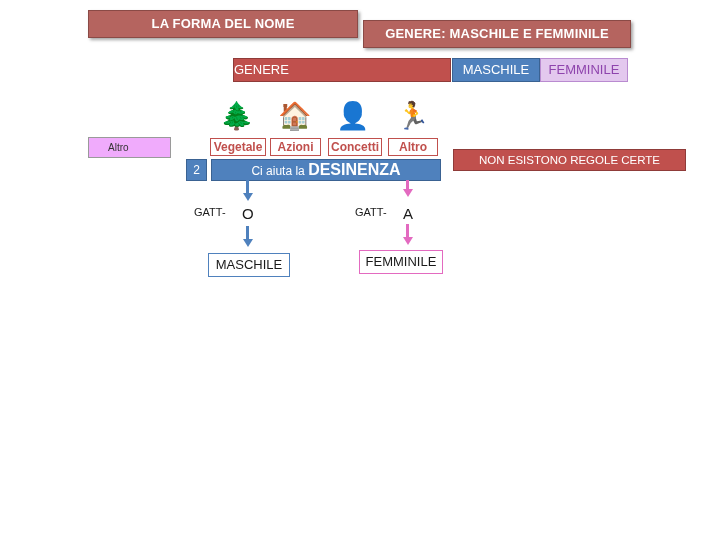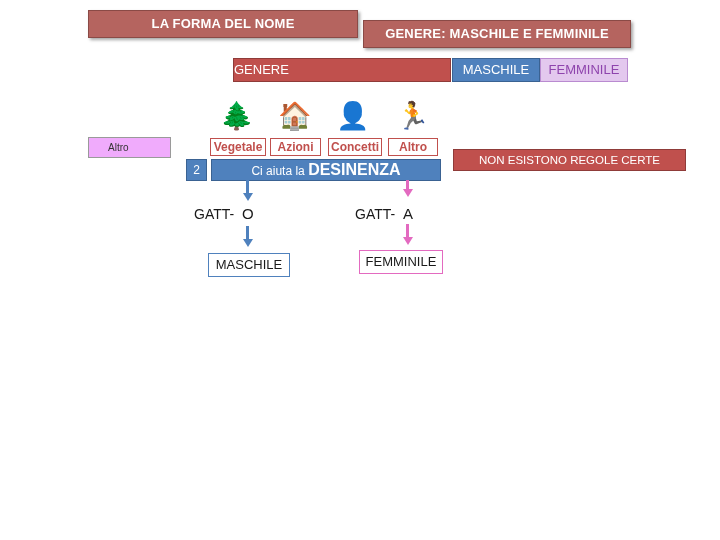--- a/index.html
+++ b/index.html
@@ -147,21 +147,21 @@
   #arr1-head { left: 243px; top: 193px; }
   #arr2-stem { left: 246px; top: 226px; height: 13px; }
   #arr2-head { left: 243px; top: 239px; }
   #arr3-stem { left: 406px; top: 180px; height: 9px; }
   #arr3-head { left: 403px; top: 189px; }
   #arr4-stem { left: 406px; top: 224px; height: 13px; }
   #arr4-head { left: 403px; top: 237px; }
 
   
   .word {
-    font-size: 14px;
+    font-size: 11px;
     color: #1a1a1a;
   }
   #gatt-left   { left: 194px; top: 206px; }
   #o-left      { left: 242px; top: 205px; font-size: 15px; }
   #gatt-right  { left: 355px; top: 206px; }
   #a-right     { left: 403px; top: 205px; font-size: 15px; }
 
   
   #maschile-result {
     left: 208px; top: 253px; width: 80px; height: 22px;

